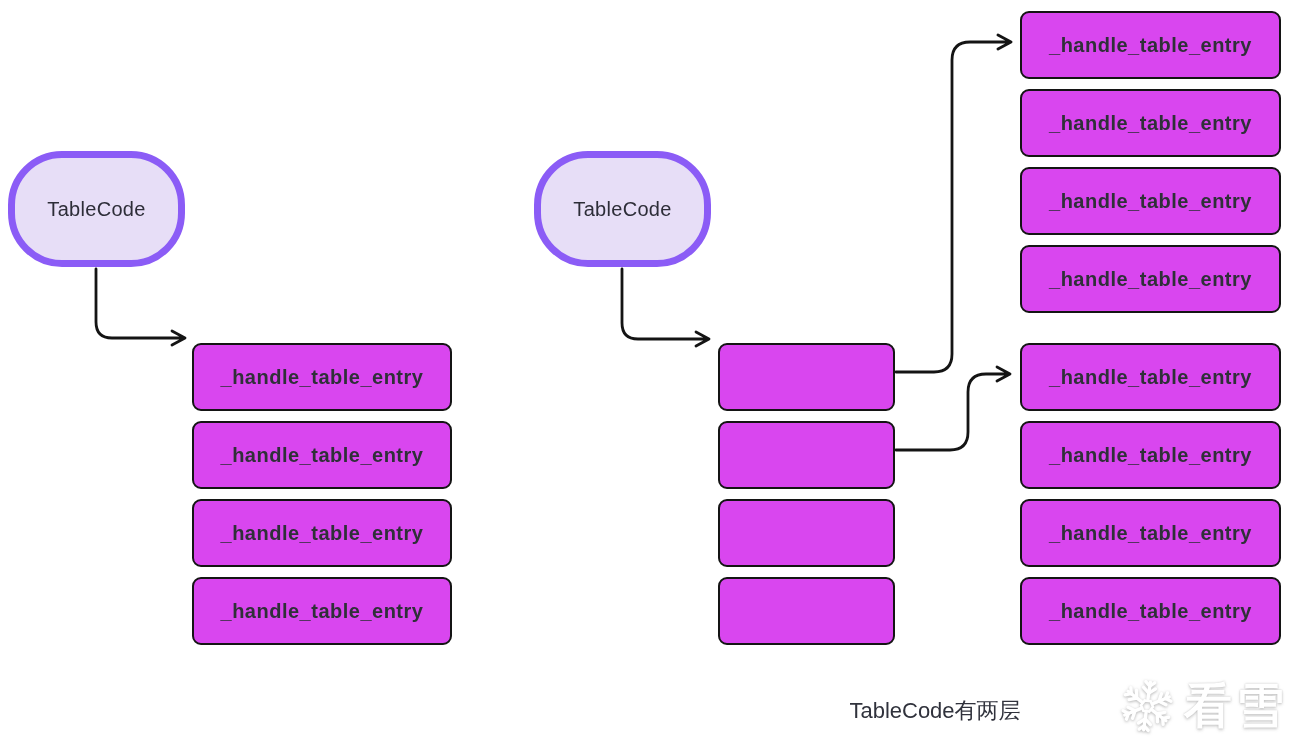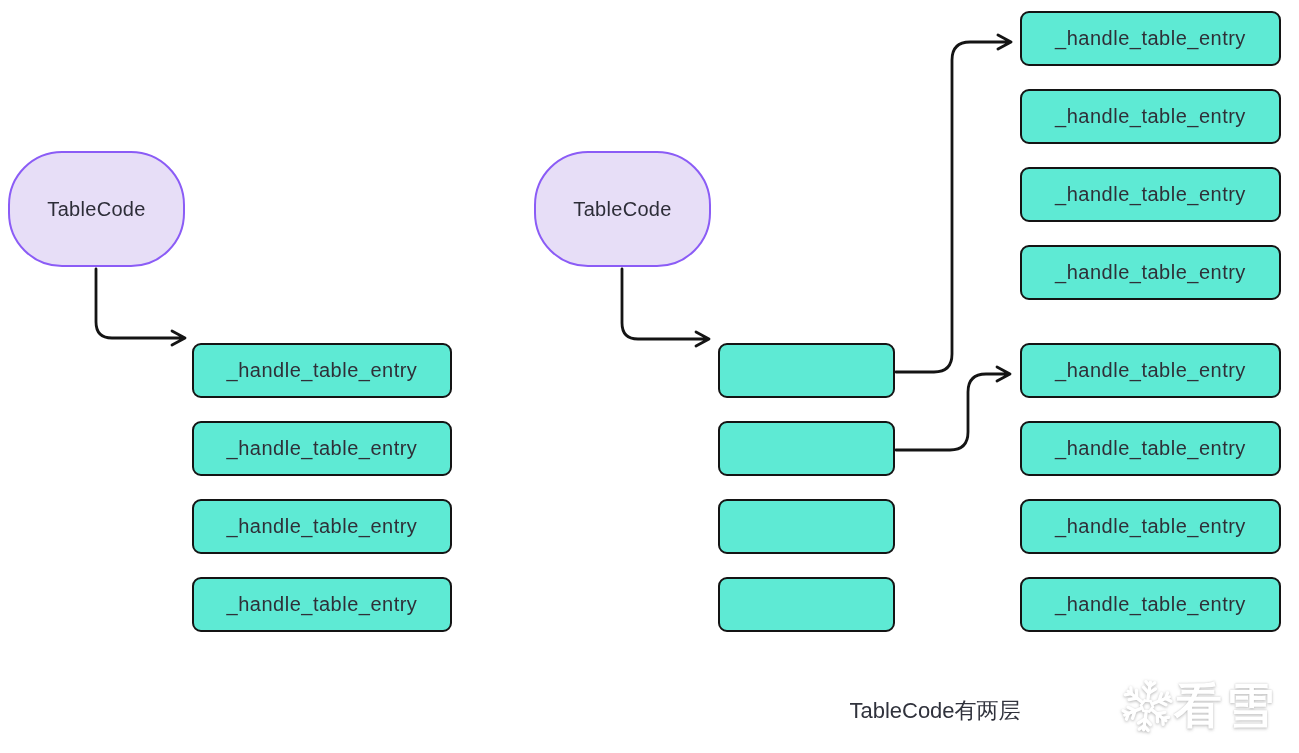--- a/index.html
+++ b/index.html
@@ -20,61 +20,63 @@
     position: absolute;
     left: 0;
     top: 0;
     pointer-events: none;
   }
   .node {
     position: absolute;
     width: 177px;
     height: 116px;
     background: #e7def7;
-    border: 2px solid #8b5cf6;
+    border: 7px solid #8b5cf6;
     border-radius: 54px;
     display: flex;
     align-items: center;
     justify-content: center;
     font-size: 20px;
     letter-spacing: 0.3px;
     color: #2d2d38;
     box-sizing: border-box;
   }
   .entry {
     position: absolute;
-    height: 55px;
-    background: #5eead4;
+    height: 68px;
+    background: #d946ef;
     border: 2.5px solid #141414;
     border-radius: 9px;
     display: flex;
     align-items: center;
     justify-content: center;
     font-size: 20px;
     letter-spacing: 0.5px;
     color: #2f3038;
     box-sizing: border-box;
     white-space: nowrap;
+    font-weight: bold;
   }
   .col-left   { left: 192px;  width: 260px; }
   .col-mid    { left: 718px;  width: 177px; }
   .col-right  { left: 1020px; width: 261px; }
   .caption {
     position: absolute;
     transform: translateX(-50%);
     font-size: 22px;
     color: #30323c;
     white-space: nowrap;
   }
   .watermark {
     position: absolute;
     left: 1120px;
     top: 679px;
     display: flex;
     align-items: center;
+    gap: 10px;
   }
   .watermark .flake {
     filter: drop-shadow(0 1px 1.5px rgba(110,110,110,0.5));
   }
   .watermark .brand {
     font-size: 48px;
     font-weight: 600;
     letter-spacing: 4px;
     color: #ffffff;
     text-shadow: 0 0 2px rgba(140,140,140,0.55), 0 2px 3px rgba(150,150,150,0.35);

